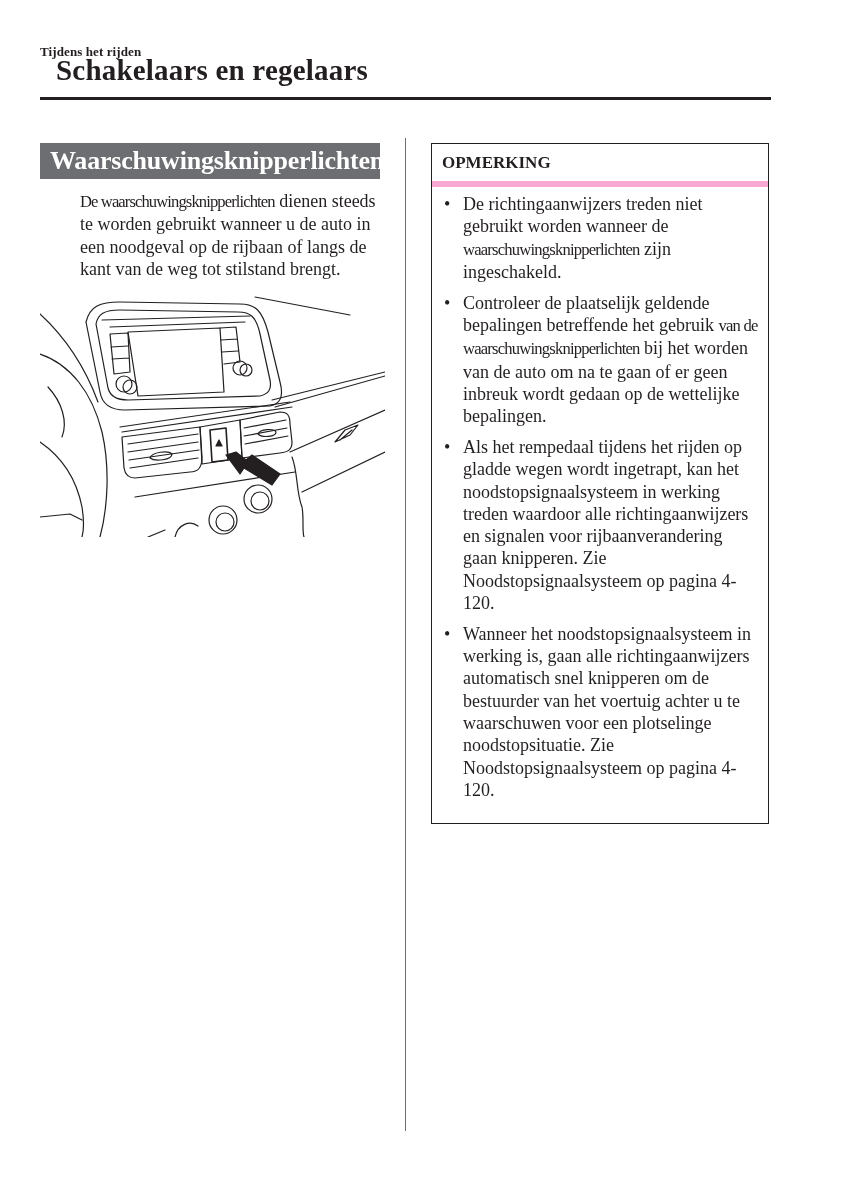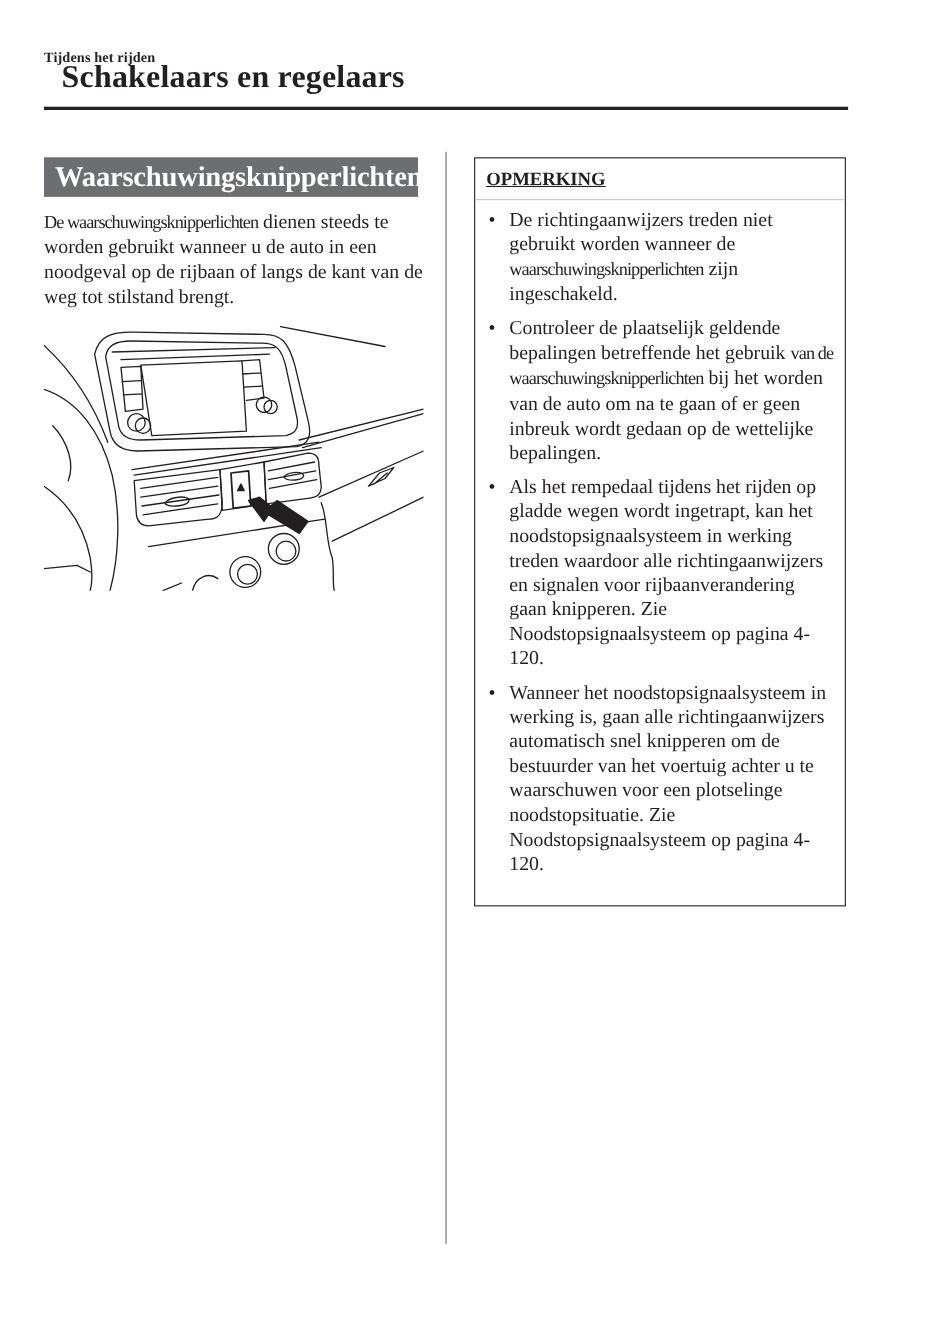--- a/index.html
+++ b/index.html
@@ -28,32 +28,32 @@
     .heading-bar {
       background: #6d6e71; color: #ffffff;
       font-size: 26px; font-weight: bold;
       height: 36px; line-height: 36px; padding-left: 10px;
       width: 330px; white-space: nowrap; letter-spacing: -0.2px;
     }
     .para {
       font-size: 18px; line-height: 22.3px; margin: 0;
     }
     .para .tight { letter-spacing: -0.9px; font-size: 16.6px; }
-    .p1 { margin-top: 11px; }
+    .p1 { margin-top: 11px; margin-left: 40px; }
     .p2 { margin-top: 22px; }
     .p3 { margin-top: 8px; }
     .illustration { margin-top: 12px; width: 345px; height: 245px; display: block; }
 
     .note-box {
       position: absolute; left: 431px; top: 143px; width: 338px; height: 681px;
       border: 1px solid #231f20; box-sizing: border-box;
     }
     .note-title {
       font-size: 17px; font-weight: bold; height: 37px; line-height: 37px;
-      padding-left: 10px; border-bottom: 1px solid #f9a8d4; text-decoration: underline;
+      padding-left: 10px; border-bottom: 6px solid #f9a8d4;
     }
     .note-list { list-style: none; margin: 0; padding: 6px 8px 0 10px; }
     .note-item {
       position: relative; padding-left: 21px;
       font-size: 18px; line-height: 22.3px; margin-bottom: 8.5px;
     }
     .note-item .bullet {
       position: absolute; left: 2px; top: 0; font-size: 18px;
     }
     .note-item .tight { letter-spacing: -0.8px; font-size: 16.6px; }

